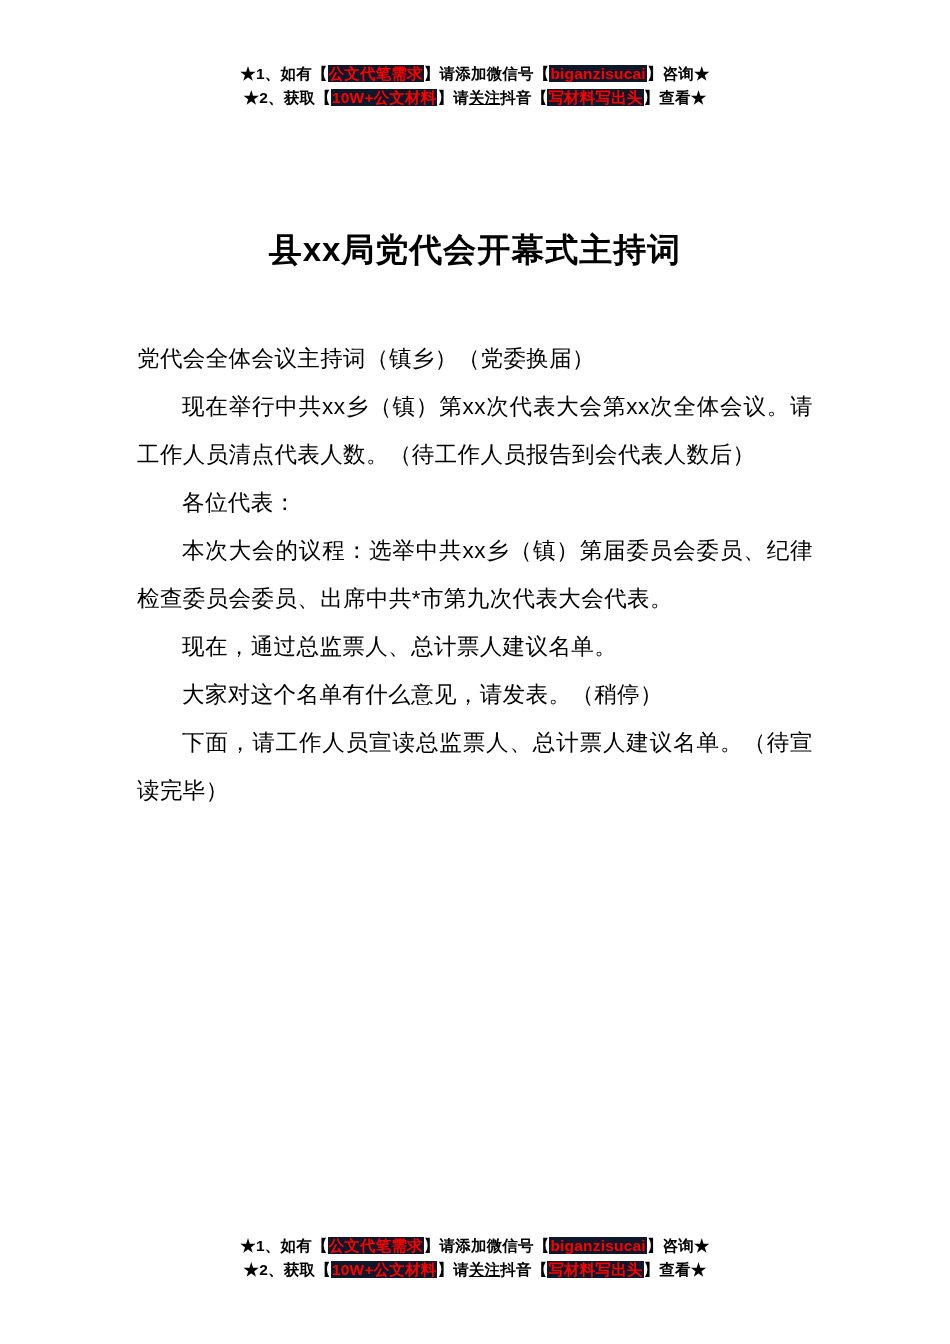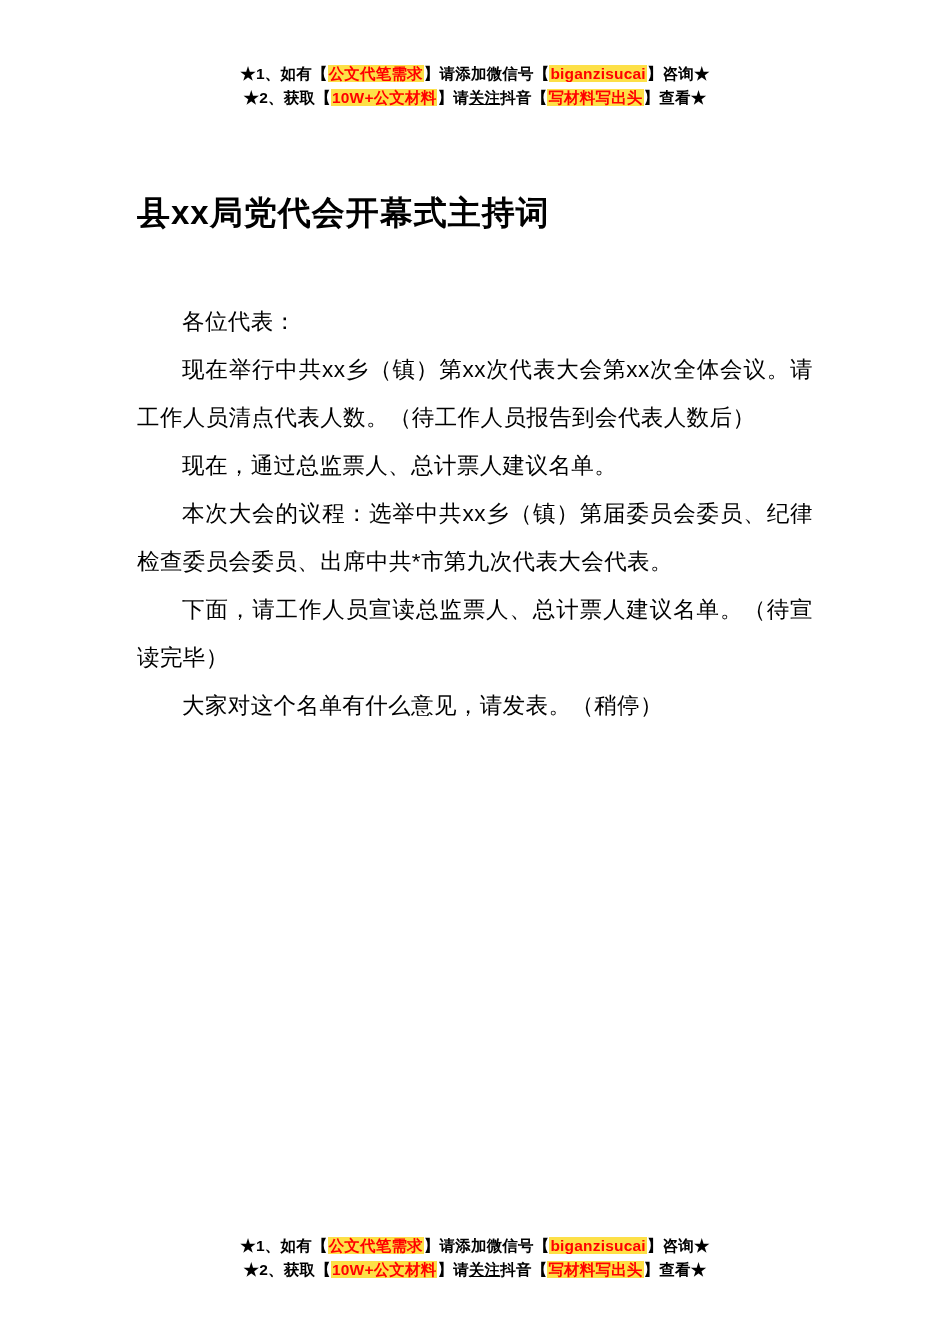--- a/index.html
+++ b/index.html
@@ -38,36 +38,36 @@
   .banner-bottom {
     position: absolute;
     left: 0;
     right: 0;
     bottom: 62px;
   }
   .banner-line {
     display: block;
   }
   .hl-yellow {
-    background: #fde047;
+    background: #0f172a;
     color: #ff0000;
     padding: 0 1px;
   }
   .ul {
     text-decoration: underline;
     text-align: right;
   }
 
   
   .doc-title {
-    text-align: left;
+    text-align: center;
     font-size: 33px;
     font-weight: bold;
     letter-spacing: 1px;
-    margin-top: 81px;
+    margin-top: 118px;
     margin-bottom: 0;
     font-family: "Liberation Sans", sans-serif;
   }
 
   
   .body-text {
     margin-top: 62px;
     font-size: 22.5px;
     line-height: 48px;
     letter-spacing: 0.4px;
@@ -88,26 +88,27 @@
 <div class="page">
 
   <div class="banner banner-top">
     <span class="banner-line"><span>★1、如有【</span><span class="hl-yellow">公文代笔需求</span><span>】请添加微信号【</span><span class="hl-yellow">biganzisucai</span><span>】咨询★</span></span>
     <span class="banner-line"><span>★2、获取【</span><span class="hl-yellow">10W+公文材料</span><span>】请</span><span class="ul">关注</span><span>抖音【</span><span class="hl-yellow">写材料写出头</span><span>】查看★</span></span>
   </div>
 
   <h1 class="doc-title">县xx局党代会开幕式主持词</h1>
 
   <div class="body-text">
+    <p class="para">党代会全体会议主持词（镇乡）（党委换届）</p>
+    <p class="para indent">现在举行中共xx乡（镇）第xx次代表大会第xx次全体会议。请工作人员清点代表人数。（待工作人员报告到会代表人数后）</p>
     <p class="para indent">各位代表：</p>
-    <p class="para indent">现在举行中共xx乡（镇）第xx次代表大会第xx次全体会议。请工作人员清点代表人数。（待工作人员报告到会代表人数后）</p>
+    <p class="para indent">本次大会的议程：选举中共xx乡（镇）第届委员会委员、纪律检查委员会委员、出席中共*市第九次代表大会代表。</p>
     <p class="para indent">现在，通过总监票人、总计票人建议名单。</p>
-    <p class="para indent">本次大会的议程：选举中共xx乡（镇）第届委员会委员、纪律检查委员会委员、出席中共*市第九次代表大会代表。</p>
+    <p class="para indent">大家对这个名单有什么意见，请发表。（稍停）</p>
     <p class="para indent">下面，请工作人员宣读总监票人、总计票人建议名单。（待宣读完毕）</p>
-    <p class="para indent">大家对这个名单有什么意见，请发表。（稍停）</p>
   </div>
 
   <div class="banner banner-bottom">
     <span class="banner-line"><span>★1、如有【</span><span class="hl-yellow">公文代笔需求</span><span>】请添加微信号【</span><span class="hl-yellow">biganzisucai</span><span>】咨询★</span></span>
     <span class="banner-line"><span>★2、获取【</span><span class="hl-yellow">10W+公文材料</span><span>】请</span><span class="ul">关注</span><span>抖音【</span><span class="hl-yellow">写材料写出头</span><span>】查看★</span></span>
   </div>
 
 </div>
 
 </body></html>

